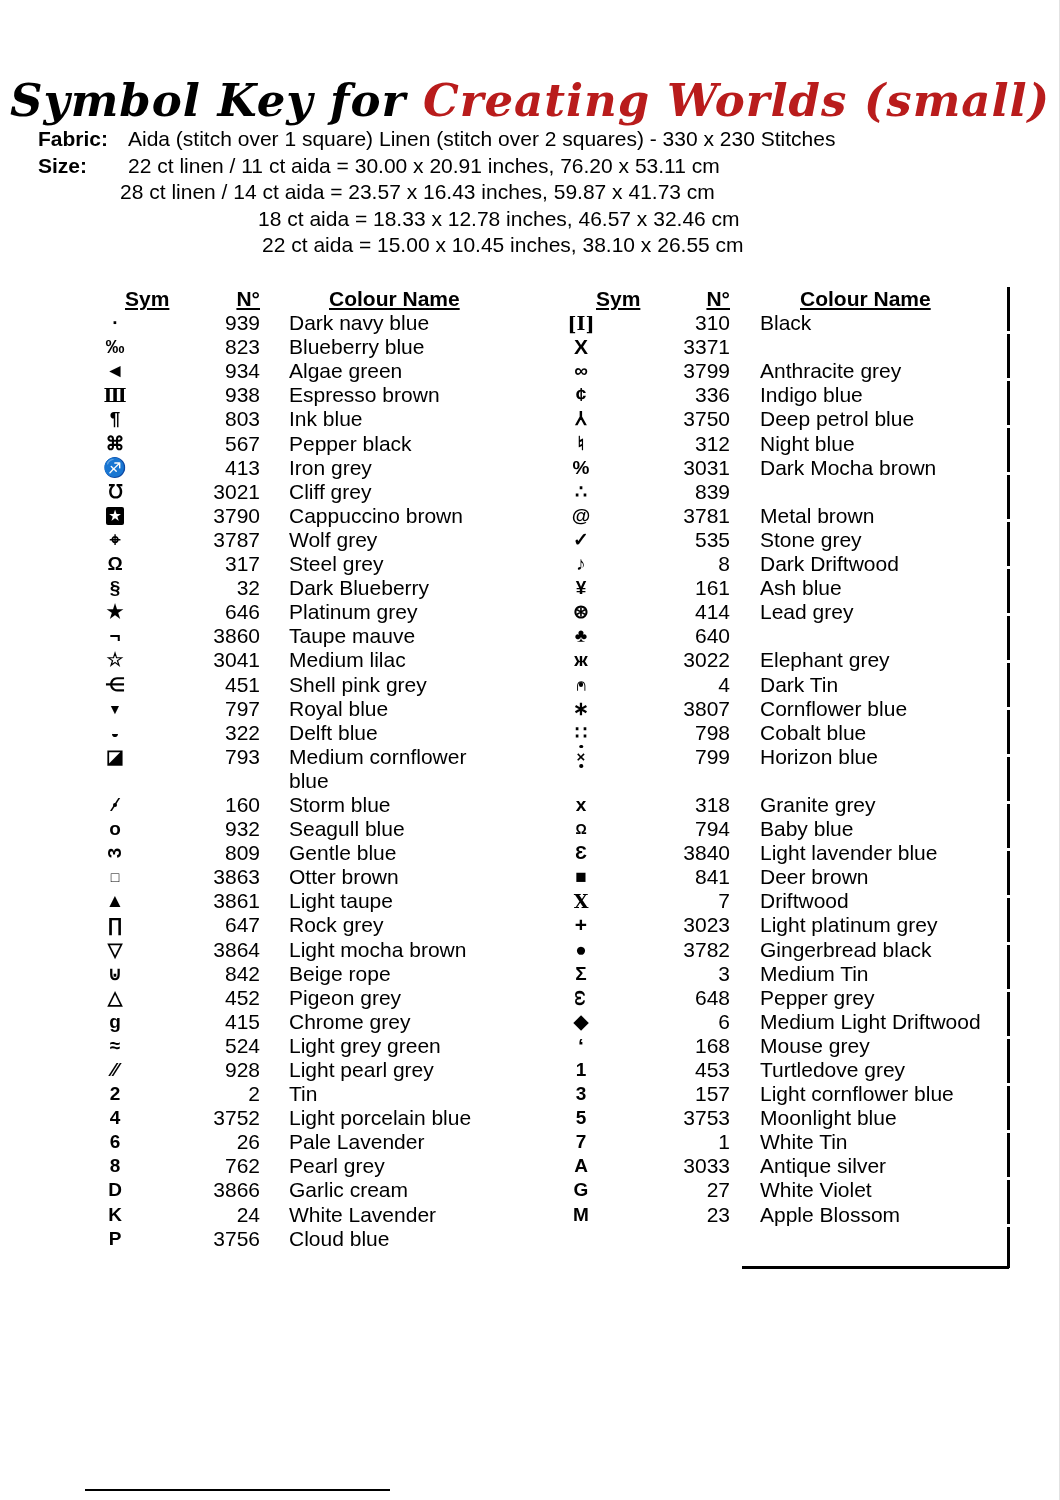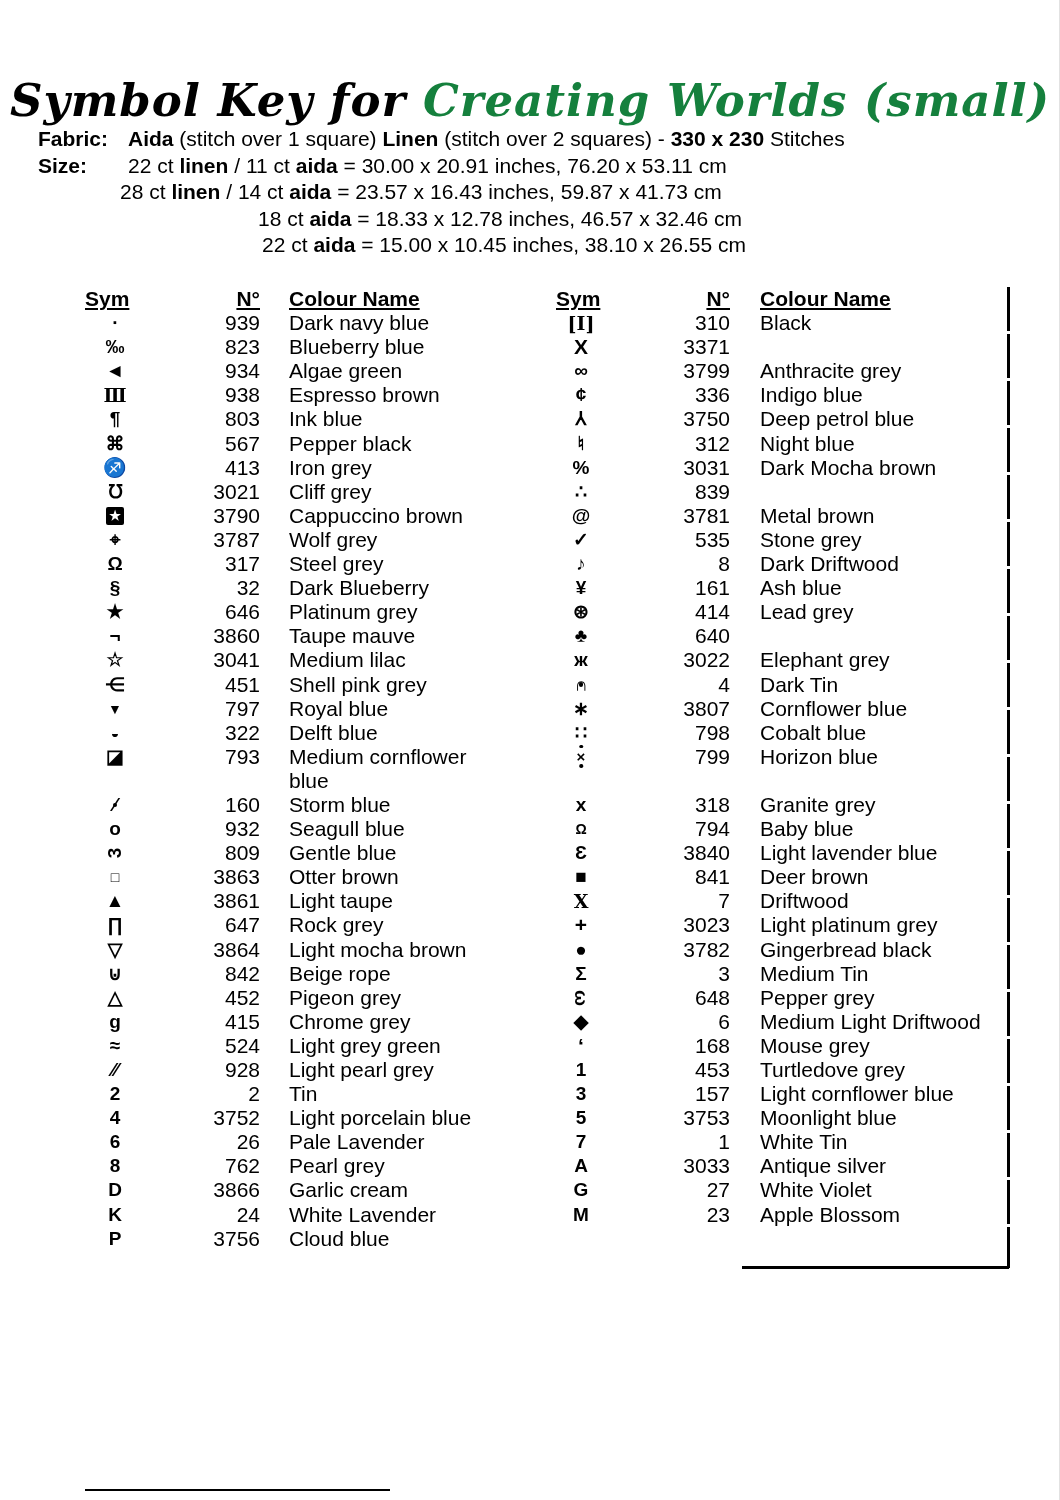--- a/index.html
+++ b/index.html
@@ -1,18 +1,18 @@
 <!DOCTYPE html>
 <html><head>
 <meta charset="utf-8">
 <style>
   html,body{margin:0;padding:0;background:#888;}
   .page{position:relative;width:1060px;height:1500px;background:#fff;margin:0 auto;
         font-family:"Liberation Sans",sans-serif;color:#000;overflow:hidden;}
-  .b{font-weight:bold;text-align:right;}
+  .b{font-weight:normal;text-align:right;}
 
   
   .title{position:absolute;top:74px;left:0;width:100%;text-align:center;
          font-family:"DejaVu Serif",serif;font-style:italic;font-weight:bold;
          font-size:45px;letter-spacing:1px;white-space:nowrap;}
   .title .red{}
 
   
   .info{position:absolute;left:38px;top:126px;width:980px;font-size:21px;line-height:26.5px;}
   .iline{white-space:nowrap;}
@@ -24,21 +24,21 @@
   
   .ktable{position:absolute;top:287px;font-size:21px;}
   .ktable.left{left:85px;}
   .ktable.right{left:556px;}
   .krow{display:grid;min-height:24.1px;align-items:start;}
   .ktable.left .krow{grid-template-columns:60px 115px 221px;}
   .ktable.right .krow{grid-template-columns:50px 124px 270px;}
   .krow .num{text-align:right;line-height:24.1px;}
   .krow .name{padding-left:29px;line-height:24.1px;}
   .ktable.right .krow .name{padding-left:30px;}
-  .hdr span{font-weight:bold;text-decoration:underline;line-height:24.1px;}
+  .hdr span{font-weight:bold;text-decoration:underline;line-height:24.1px;margin-left:40px;}
   .hdr .sym-h{text-align:left;}
   .hdr .num{text-align:right;}
 
   
   .sym{text-align:center;font-size:19px;line-height:24.1px;position:relative;font-weight:600;}
   .sym.small{font-size:14px;}
   .sym.heavy{font-weight:900;font-size:21px;}
   .sym.serif{font-family:"DejaVu Serif",serif;}
   .sym.inv{justify-self:center;align-self:center;width:18px;height:18px;line-height:18px;
            background:#000;color:#fff;font-size:13px;border-radius:2px;}
@@ -56,21 +56,21 @@
   .h-border{position:absolute;left:742px;top:1266px;width:267px;height:2.5px;background:#000;}
   .bottom-line{position:absolute;left:85px;top:1489px;width:305px;height:2px;background:#000;}
   .page-edge{position:absolute;right:0;top:0;width:1px;height:100%;background:#e2e2e2;}
 </style>
 </head>
 <body>
 
 <div class="page">
 
   <div class="title">
-    <span>Symbol Key for </span><span class="red" style="color: #15803d;">Creating Worlds (small)</span>
+    <span>Symbol Key for </span><span class="red" style="color: #b91c1c;">Creating Worlds (small)</span>
   </div>
 
   <div class="info">
     <div class="iline">
       <span class="lbl">Fabric:</span><span><span class="b">Aida</span><span>  (stitch over 1 square)    </span><span class="b">Linen</span><span>  (stitch over 2 squares) -   </span><span class="b">330 x 230</span><span> Stitches</span></span>
     </div>
     <div class="iline">
       <span class="lbl">Size:</span><span><span>22 ct </span><span class="b">linen</span><span> / 11 ct </span><span class="b">aida</span><span> = 30.00 x 20.91 inches, 76.20 x 53.11 cm</span></span>
     </div>
     <div class="iline ind-a"><span>28 ct </span><span class="b">linen</span><span> / 14 ct </span><span class="b">aida</span><span> = 23.57 x 16.43 inches, 59.87 x 41.73 cm</span></div>

